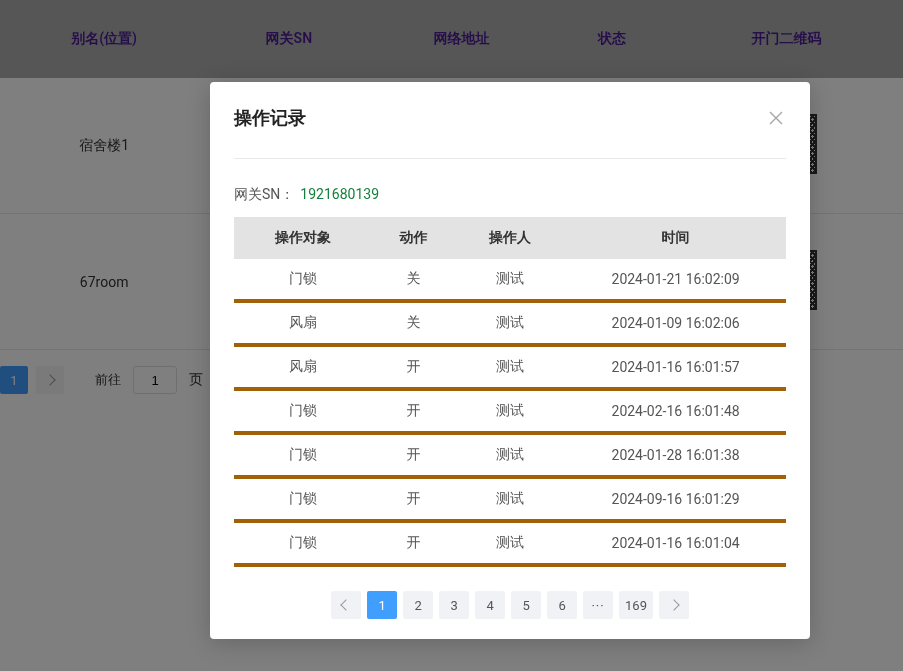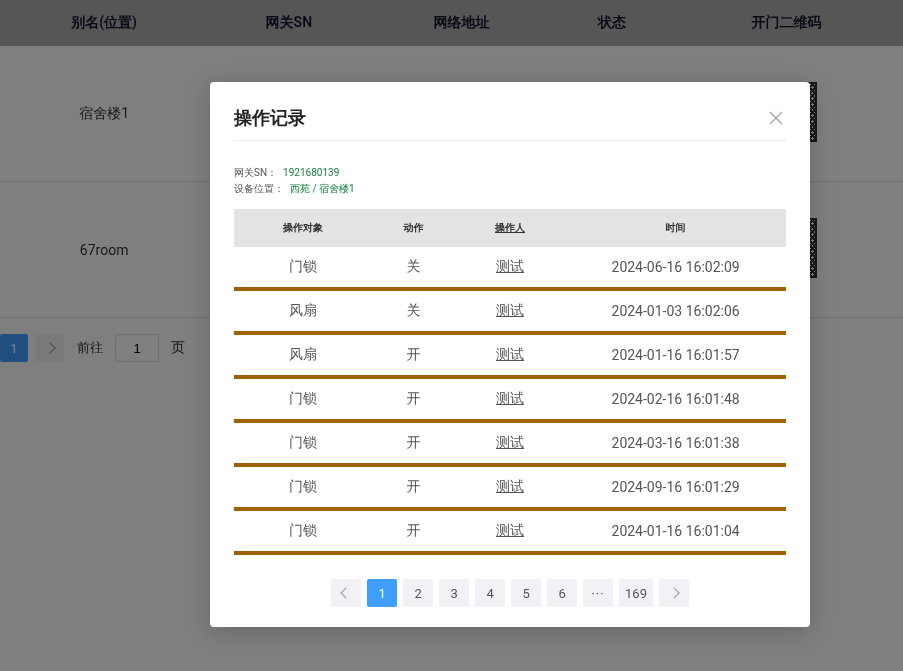--- a/index.html
+++ b/index.html
@@ -16,24 +16,24 @@
 
     
     .bg-table {
       width: 100%;
       border-collapse: collapse;
     }
     .bg-thead {
       background: #adadad;
     }
     .bg-th {
-      padding: 14px 10px;
+      padding: 30px 10px;
       text-align: center;
       font-weight: 600;
-      color: #0f172a;
+      color: #4c1d95;
       font-size: 14px;
     }
     .bg-td {
       padding: 36px 18px;
       text-align: center;
       border-bottom: 1px solid #e6e6e6;
       font-size: 14px;
     }
     .qr-placeholder {
       width: 60px;
@@ -59,21 +59,21 @@
       background: #f4f4f5;
       border-radius: 2px;
       font-size: 13px;
       cursor: pointer;
     }
     .bg-page-btn.active {
       background: #409eff;
       color: #fff;
     }
     .bg-page-label {
-      margin-left: 5px;
+      margin-left: 23px;
       font-size: 13px;
     }
     .bg-page-input {
       width: 44px;
       height: 28px;
       border: 1px solid #dcdfe6;
       border-radius: 3px;
       text-align: center;
       font-size: 13px;
       margin: 0 4px;
@@ -94,42 +94,42 @@
       width: 600px;
       background: #fff;
       border-radius: 4px;
       box-shadow: 0 4px 24px rgba(0,0,0,0.2);
       padding: 24px 24px 20px 24px;
     }
     .modal-header {
       display: flex;
       justify-content: space-between;
       align-items: center;
-      padding-bottom: 10px;
+      padding-bottom: 28px;
       border-bottom: 1px solid #eaeaea;
     }
     .modal-title {
       font-size: 18px;
       font-weight: 700;
       color: #222;
     }
     .close-btn {
       width: 20px;
       height: 20px;
       display: flex;
       align-items: center;
       justify-content: center;
       cursor: pointer;
       color: #999;
       font-size: 16px;
     }
 
     .modal-info {
       padding: 24px 0 12px 0;
-      font-size: 10px;
+      font-size: 14px;
       color: #555;
       line-height: 1.6;
     }
     .info-row {
       display: flex;
       gap: 6px;
     }
     .info-label { color: #555; }
     .info-value { color: #15803d; }
 
@@ -137,33 +137,33 @@
       width: 100%;
       border-collapse: collapse;
     }
     .op-thead {
       background: #e3e3e3;
     }
     .op-th {
       padding: 12px 8px;
       text-align: center;
       font-weight: 600;
-      font-size: 10px;
+      font-size: 14px;
       color: #333;
     }
     .op-td {
       padding: 11px 8px;
       text-align: center;
       border-bottom: 4px solid #a16207;
       font-size: 14px;
       color: #555;
     }
     .col-target { width: 25%; }
     .col-action { width: 15%; text-align: center; }
-    .col-operator { width: 20%; text-decoration: underline; }
+    .col-operator { width: 20%; }
     .col-time { width: 40%; }
 
     .modal-pagination {
       display: flex;
       justify-content: center;
       align-items: center;
       gap: 6px;
       padding-top: 24px;
     }
     .m-page-btn {
@@ -252,65 +252,61 @@
         <line x1="13" y1="1" x2="1" y2="13" stroke="#aaa" stroke-width="1.5"></line>
       </svg>
     </div>
   </div>
 
   <div class="modal-info">
     <div class="info-row">
       <span class="info-label">网关SN：</span>
       <span class="info-value">1921680139</span>
     </div>
-    <div class="info-row">
-      <span class="info-label">设备位置：</span>
-      <span class="info-value">西苑 / 宿舍楼1</span>
-    </div>
   </div>
 
   <table class="op-table">
     <thead class="op-thead">
       <tr>
         <th class="op-th col-target">操作对象</th>
         <th class="op-th col-action">动作</th>
         <th class="op-th col-operator">操作人</th>
         <th class="op-th col-time">时间</th>
       </tr>
     </thead>
     <tbody id="op-tbody">
         <tr>
           <td class="op-td col-target">门锁</td>
           <td class="op-td col-action">关</td>
           <td class="op-td col-operator">测试</td>
-          <td class="op-td col-time">2024-06-16 16:02:09</td>
+          <td class="op-td col-time">2024-01-21 16:02:09</td>
         </tr>
         <tr>
           <td class="op-td col-target">风扇</td>
           <td class="op-td col-action">关</td>
           <td class="op-td col-operator">测试</td>
-          <td class="op-td col-time">2024-01-03 16:02:06</td>
+          <td class="op-td col-time">2024-01-09 16:02:06</td>
         </tr>
         <tr>
           <td class="op-td col-target">风扇</td>
           <td class="op-td col-action">开</td>
           <td class="op-td col-operator">测试</td>
           <td class="op-td col-time">2024-01-16 16:01:57</td>
         </tr>
         <tr>
           <td class="op-td col-target">门锁</td>
           <td class="op-td col-action">开</td>
           <td class="op-td col-operator">测试</td>
           <td class="op-td col-time">2024-02-16 16:01:48</td>
         </tr>
         <tr>
           <td class="op-td col-target">门锁</td>
           <td class="op-td col-action">开</td>
           <td class="op-td col-operator">测试</td>
-          <td class="op-td col-time">2024-03-16 16:01:38</td>
+          <td class="op-td col-time">2024-01-28 16:01:38</td>
         </tr>
         <tr>
           <td class="op-td col-target">门锁</td>
           <td class="op-td col-action">开</td>
           <td class="op-td col-operator">测试</td>
           <td class="op-td col-time">2024-09-16 16:01:29</td>
         </tr>
         <tr>
           <td class="op-td col-target">门锁</td>
           <td class="op-td col-action">开</td>

